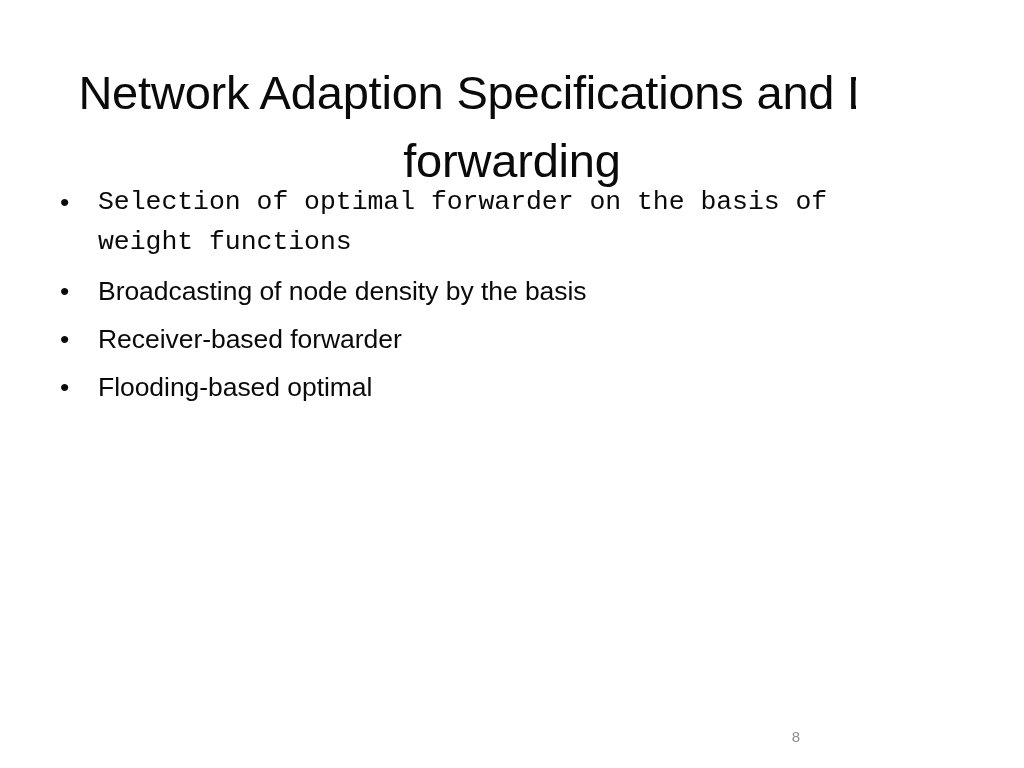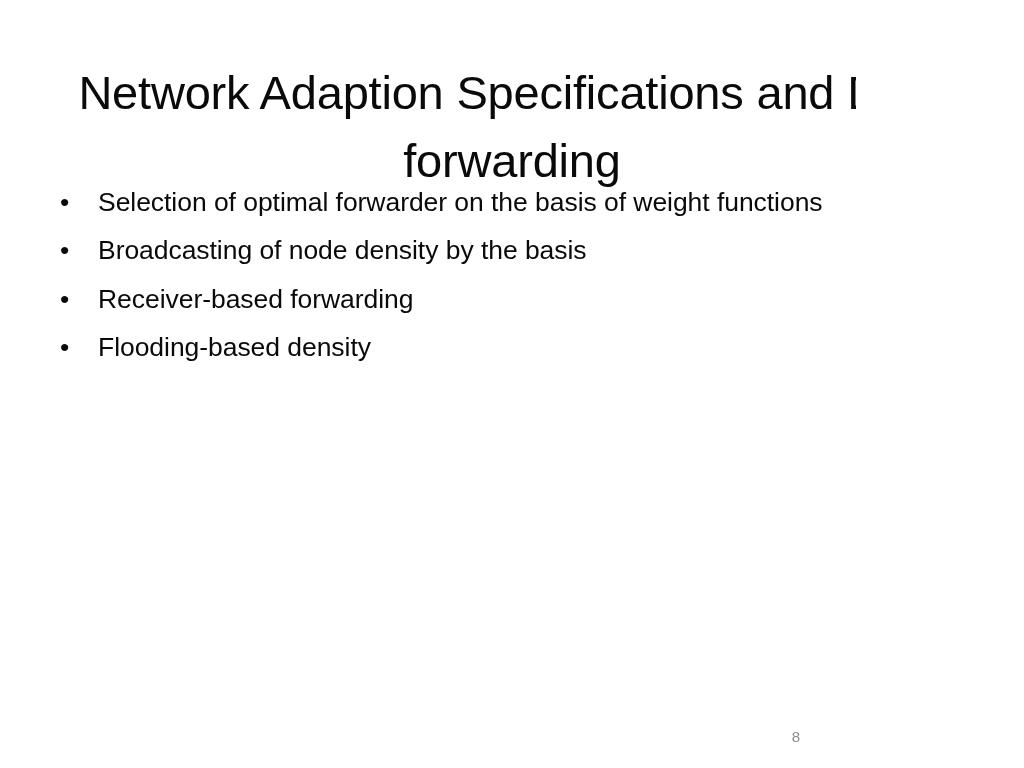--- a/index.html
+++ b/index.html
@@ -68,20 +68,21 @@
     color: #0a0a0a;
     text-align: left;
   }
   .bullet-text {
     display: block;
   }
 
   
   .bullet-item.wrap .bullet-text {
     max-width: 745px;
+    font-family: Liberation Mono, monospace;
   }
 
   
   .slide-number {
     position: absolute;
     right: 56px;
     bottom: 24px;
     font-size: 15px;
     line-height: 1;
     color: #8f8f8f;
@@ -103,25 +104,25 @@
       <span class="bullet-text">Selection of optimal forwarder on the basis of weight functions</span>
     </li>
 
     <li class="bullet-item">
       <span class="bullet-glyph">•</span>
       <span class="bullet-text">Broadcasting of node density by the basis</span>
     </li>
 
     <li class="bullet-item">
       <span class="bullet-glyph">•</span>
-      <span class="bullet-text">Receiver-based forwarding</span>
+      <span class="bullet-text">Receiver-based forwarder</span>
     </li>
 
     <li class="bullet-item">
       <span class="bullet-glyph">•</span>
-      <span class="bullet-text">Flooding-based density</span>
+      <span class="bullet-text">Flooding-based optimal</span>
     </li>
 
   </ul>
 
   <div class="slide-number">8</div>
 
 </div>
 
 </body></html>

